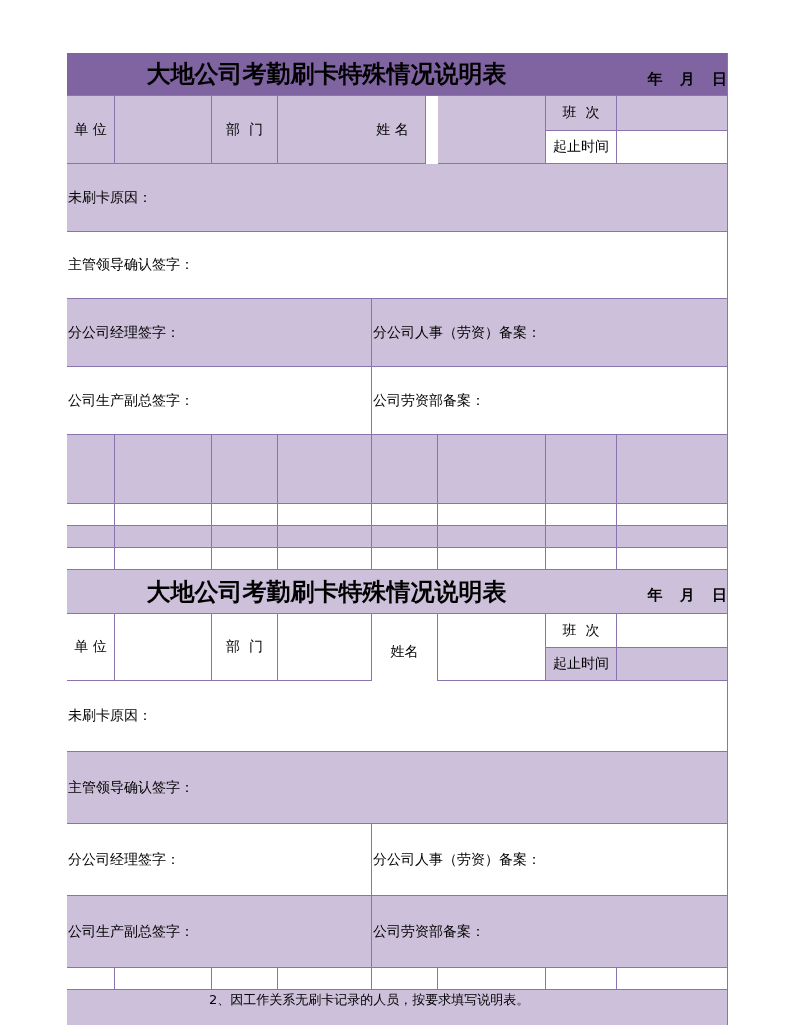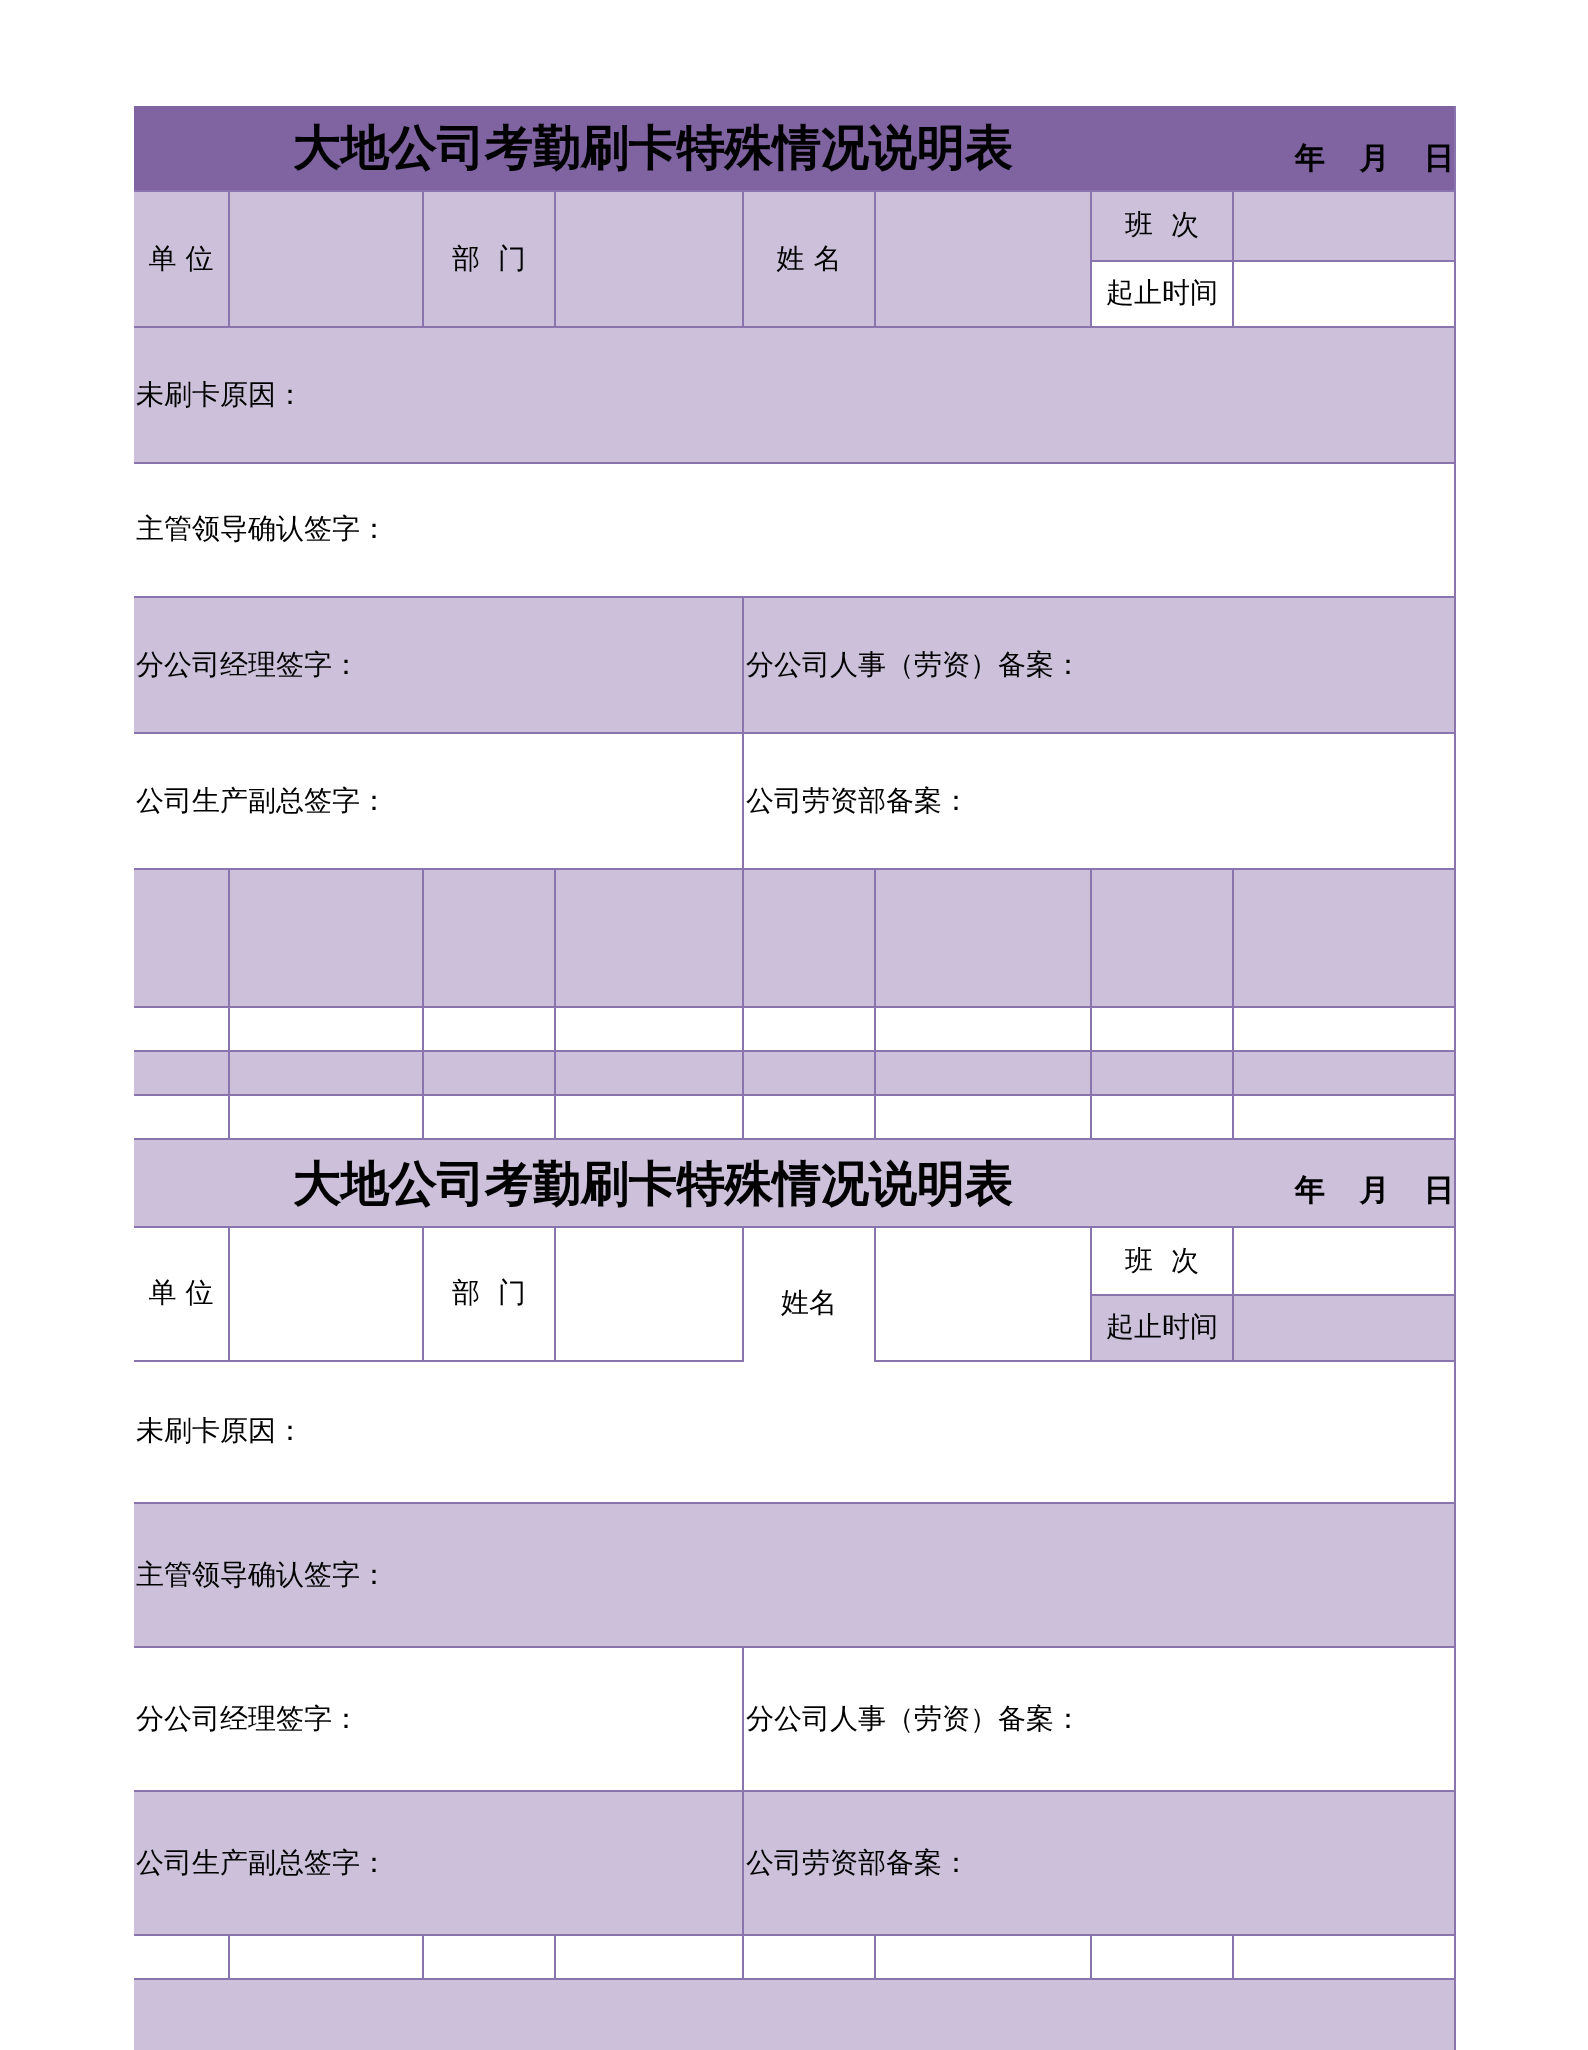--- a/index.html
+++ b/index.html
@@ -30,21 +30,21 @@
   <div class="cell dark c" style="left:636px;top:53px;width:92px;height:43px;border-right:1px solid #8a74ad;justify-content:flex-end;padding-top:10px;">
     <span class="date">年 月 日</span>
   </div>
 
   <div class="cell p c" style="left:67px;top:96px;width:48px;height:68px;">
       <span>单 位</span>
     </div>
   <div class="cell p" style="left:115px;top:96px;width:97px;height:68px;"></div>
   <div class="cell p c" style="left:212px;top:96px;width:66px;height:68px;white-space:pre;"><span style="white-space:pre;">部  门</span></div>
   <div class="cell p" style="left:278px;top:96px;width:94px;height:68px;"></div>
-  <div class="cell p c" style="left:372px;top:96px;width:66px;height:68px;">
+  <div class="cell p c" style="left:360px;top:96px;width:66px;height:68px;">
       <span>姓 名</span>
     </div>
   <div class="cell p" style="left:438px;top:96px;width:108px;height:68px;"></div>
   <div class="cell p c" style="left:546px;top:96px;width:71px;height:35px;">
       <span style="white-space:pre;">班  次</span>
     </div>
   <div class="cell p" style="left:617px;top:96px;width:111px;height:35px;"></div>
   <div class="cell w c" style="left:546px;top:131px;width:71px;height:33px;">
       <span>起止时间</span>
     </div>
@@ -166,14 +166,15 @@
     <div class="cell w" style="left:115px;top:968px;width:97px;height:22px;"></div>
     <div class="cell w" style="left:212px;top:968px;width:66px;height:22px;"></div>
     <div class="cell w" style="left:278px;top:968px;width:94px;height:22px;"></div>
     <div class="cell w" style="left:372px;top:968px;width:66px;height:22px;"></div>
     <div class="cell w" style="left:438px;top:968px;width:108px;height:22px;"></div>
     <div class="cell w" style="left:546px;top:968px;width:71px;height:22px;"></div>
     <div class="cell w" style="left:617px;top:968px;width:111px;height:22px;"></div>
   </div>
 
   <div class="cell p note" style="left:67px;top:990px;width:661px;height:40px;padding-top:1px;">
+    <div style="padding-left:141px;">2、因工作关系无刷卡记录的人员，按要求填写说明表。</div>
   </div>
 </div>
 
 </body></html>

